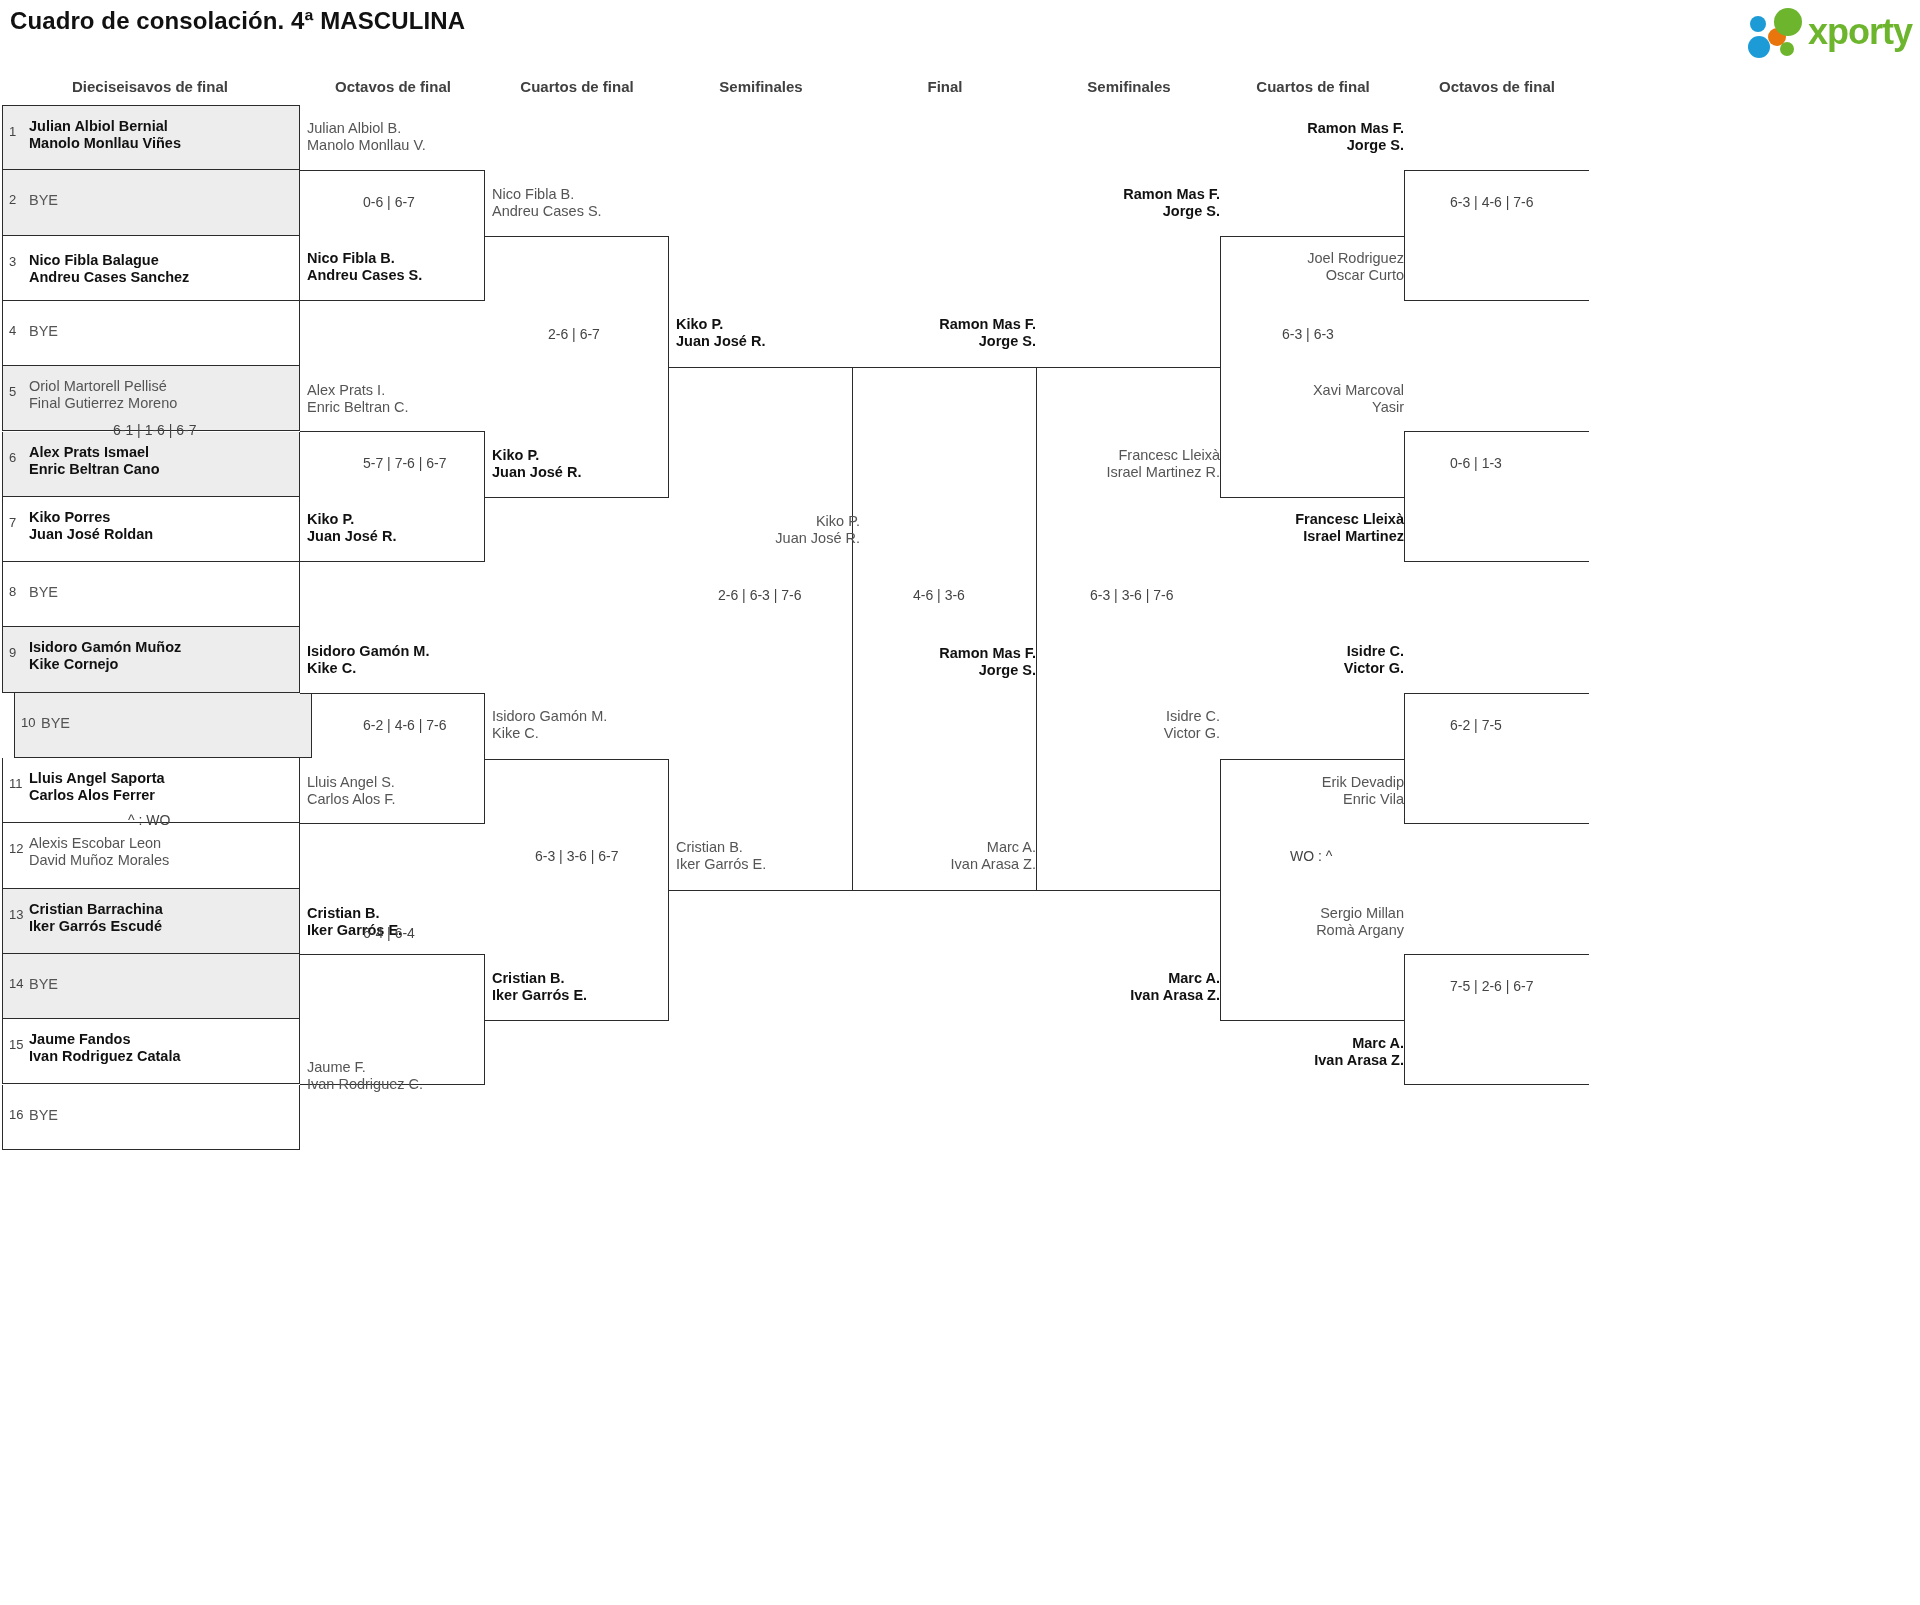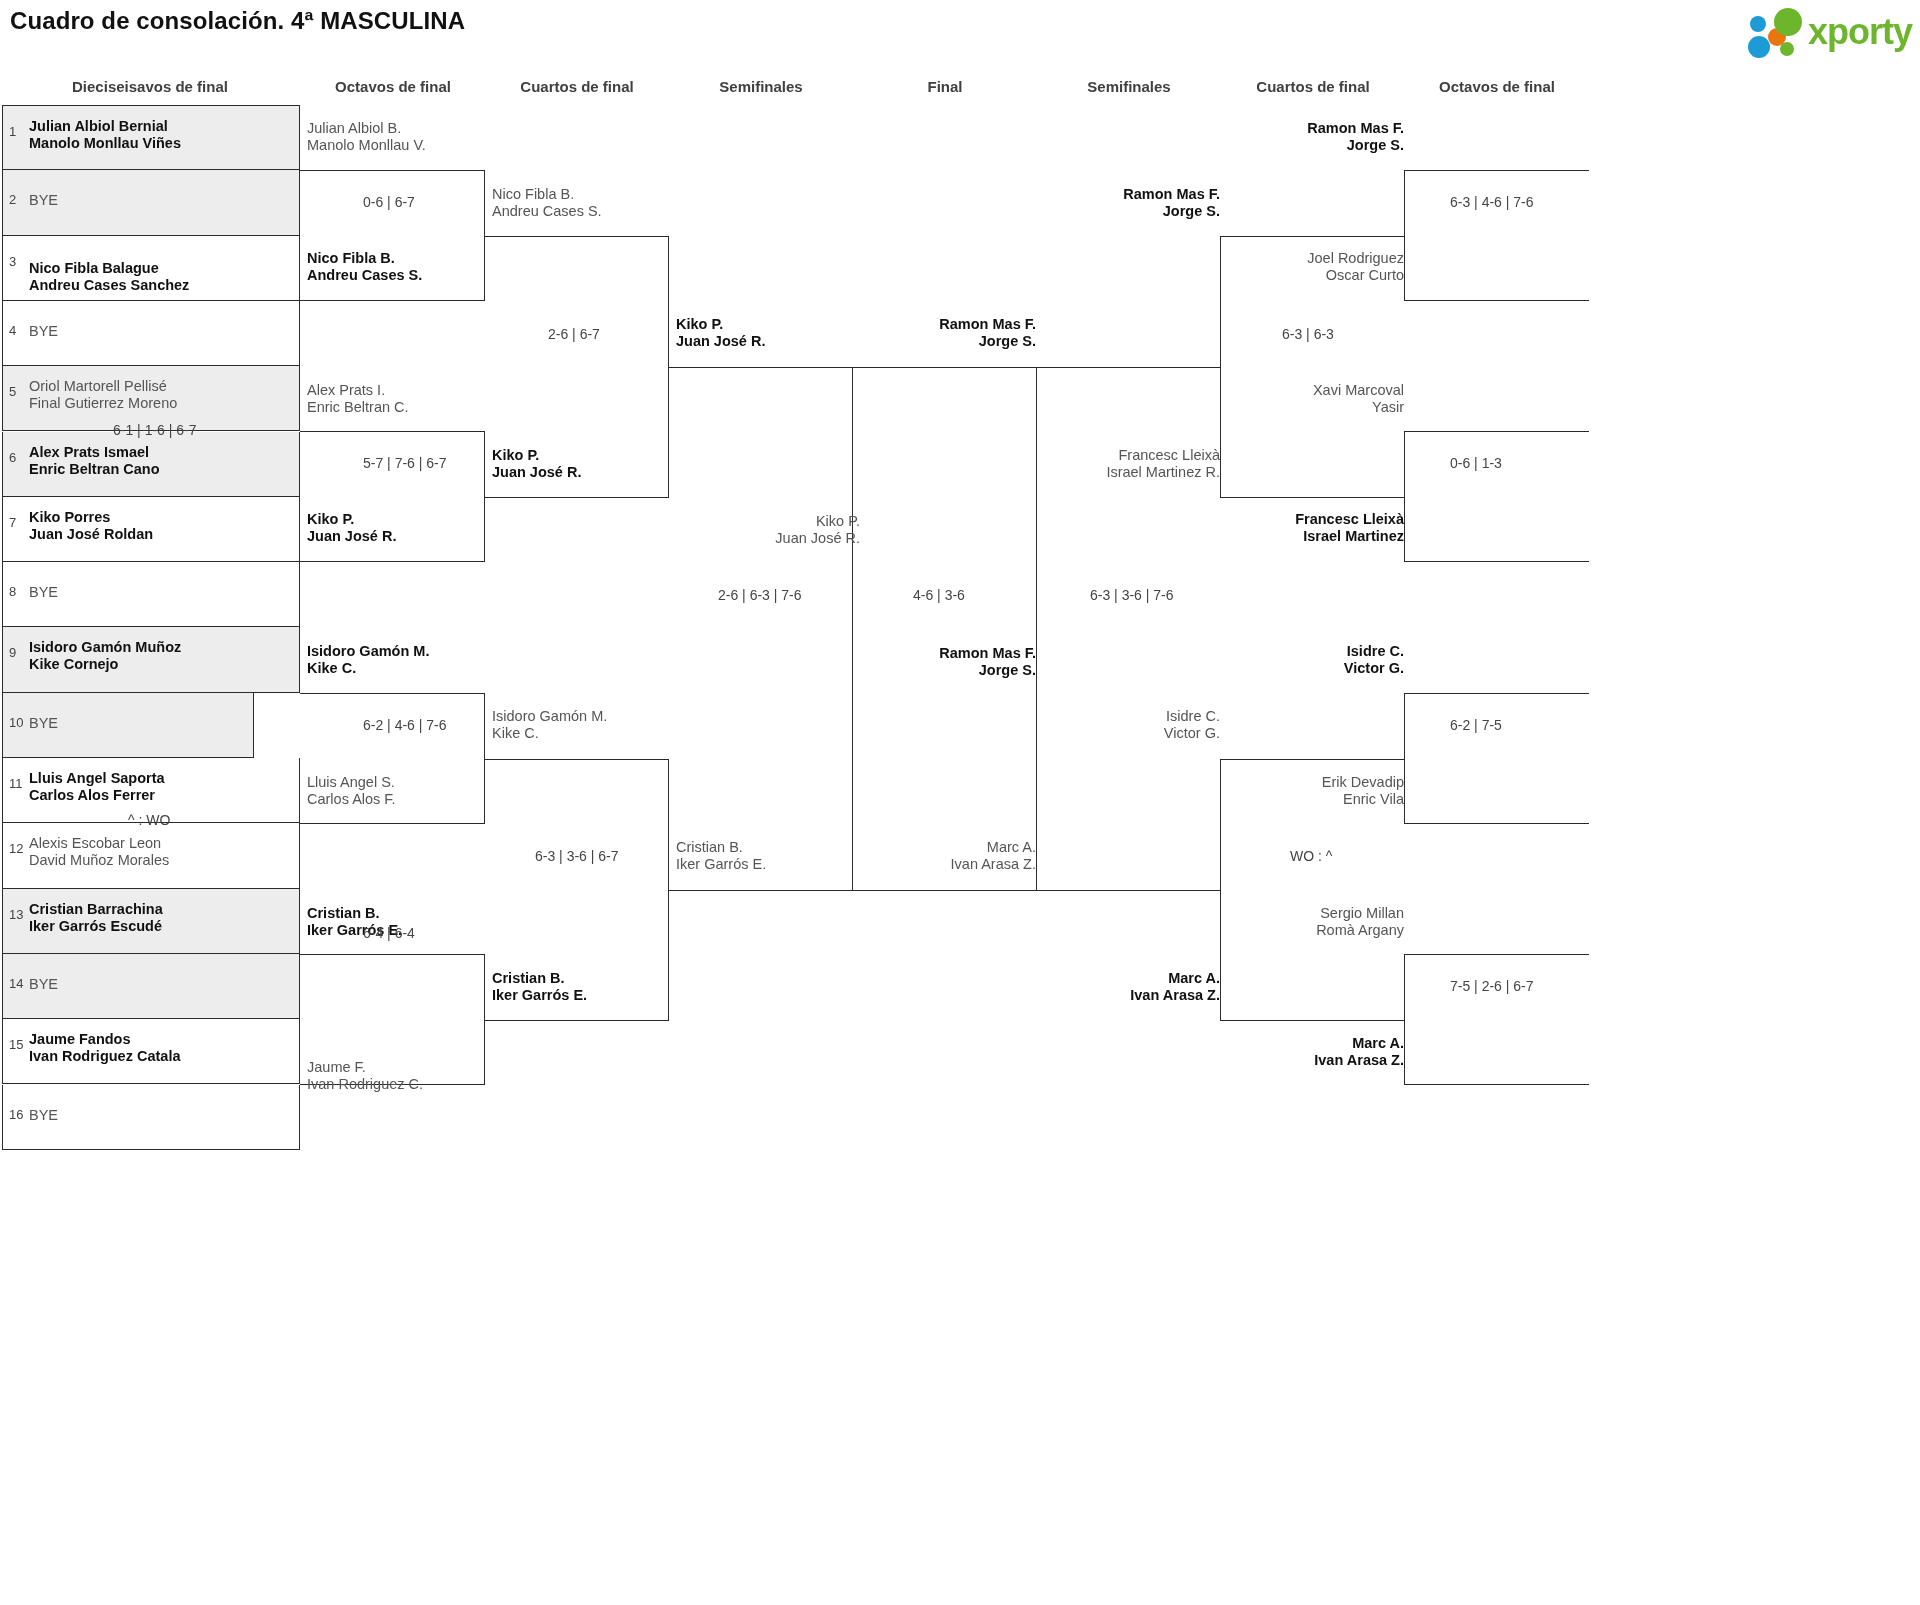--- a/index.html
+++ b/index.html
@@ -81,21 +81,21 @@
         <div>Julian Albiol Bernial</div>
         <div>Manolo Monllau Viñes</div>
       </div>
     </div>
     <div class="seedbox shade" style="left: 2px; top: 170.3px; width: 298px; height: 65.3px;">
       <div class="seed-num" style="top: 22px;">2</div>
       <div class="bye" style="top: 22px;">BYE</div>
     </div>
     <div class="seedbox" style="left: 2px; top: 235.6px; width: 298px; height: 65.3px;">
       <div class="seed-num" style="top: 18px;">3</div>
-      <div class="pl win" style="top: 24px;">
+      <div class="pl win" style="top: 16px;">
         <div>Nico Fibla Balague</div>
         <div>Andreu Cases Sanchez</div>
       </div>
     </div>
     <div class="seedbox" style="left: 2px; top: 300.9px; width: 298px; height: 65.3px;">
       <div class="seed-num" style="top: 22px;">4</div>
       <div class="bye" style="top: 22px;">BYE</div>
     </div>
     <div class="seedbox shade" style="left: 2px; top: 366.2px; width: 298px; height: 65.3px;">
       <div class="seed-num" style="top: 18px;">5</div>
@@ -122,21 +122,21 @@
       <div class="seed-num" style="top: 22px;">8</div>
       <div class="bye" style="top: 22px;">BYE</div>
     </div>
     <div class="seedbox shade" style="left: 2px; top: 627.4px; width: 298px; height: 65.3px;">
       <div class="seed-num" style="top: 18px;">9</div>
       <div class="pl win" style="top: 12px;">
         <div>Isidoro Gamón Muñoz</div>
         <div>Kike Cornejo</div>
       </div>
     </div>
-    <div class="seedbox shade" style="left: 2px; top: 692.7px; width: 252px; height: 65.3px;">
+    <div class="seedbox shade" style="left: 14px; top: 692.7px; width: 298px; height: 65.3px;">
       <div class="seed-num" style="top: 22px;">10</div>
       <div class="bye" style="top: 22px;">BYE</div>
     </div>
     <div class="seedbox" style="left: 2px; top: 758px; width: 298px; height: 65.3px;">
       <div class="seed-num" style="top: 18px;">11</div>
       <div class="pl win" style="top: 12px;">
         <div>Lluis Angel Saporta</div>
         <div>Carlos Alos Ferrer</div>
       </div>
     </div>

